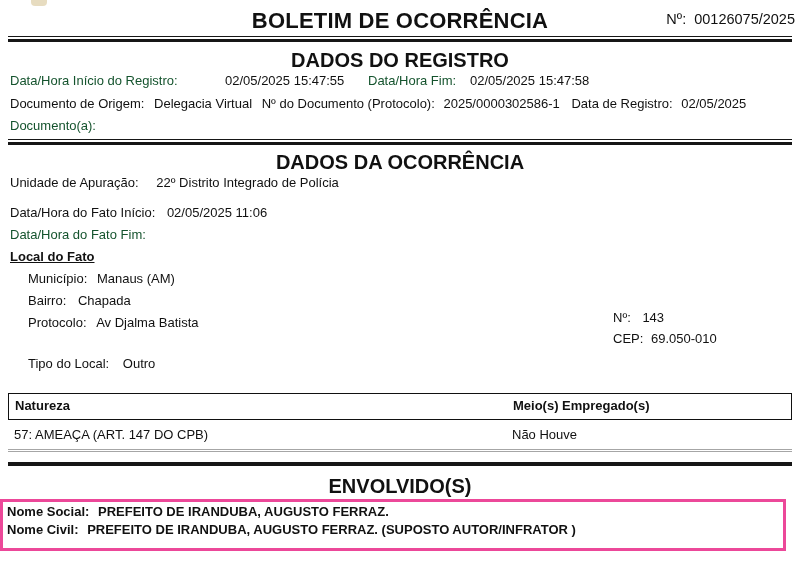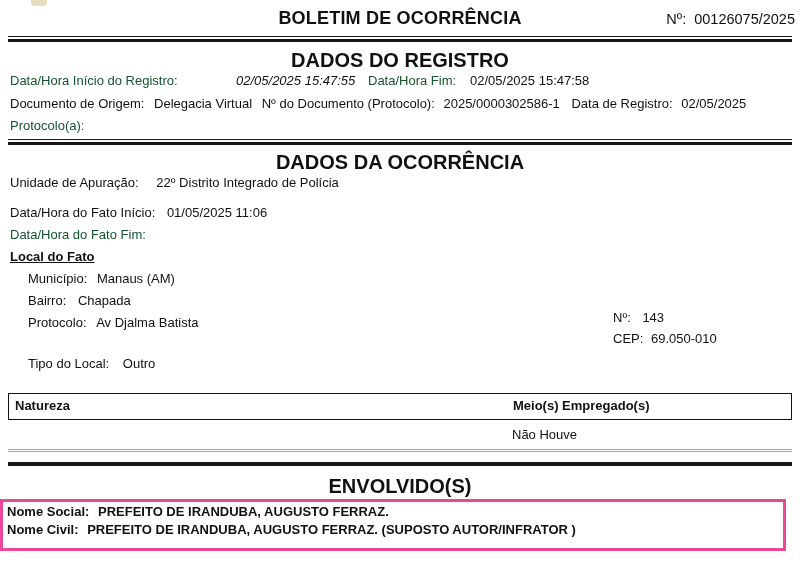--- a/index.html
+++ b/index.html
@@ -6,21 +6,21 @@
   .page{
     position:relative;
     width:800px;height:565px;
     background:#fff;
     font-family:"Liberation Sans", sans-serif;
     font-size:13px;color:#111;
     overflow:hidden;
   }
   .abs{position:absolute;white-space:nowrap;}
   .center{left:0;right:0;text-align:center;}
-  .doc-title{top:8px;font-size:18px;font-weight:bold;letter-spacing:0.2px;}
+  .doc-title{top:8px;font-size:22px;font-weight:bold;letter-spacing:0.2px;}
   .doc-number{top:11px;right:5px;font-size:14.5px;}
   .section-title{font-size:20px;font-weight:bold;}
   .rule-double{left:8px;right:8px;height:2px;border-top:1px solid #161616;border-bottom:3px solid #161616;}
   .rule-gray{left:8px;right:8px;height:1px;border-top:1px solid #a6a6a6;border-bottom:1px solid #a6a6a6;}
   .rule-thick{left:8px;right:8px;height:4px;background:#161616;}
   .lbl{color:#14532d;}
   .val{color:#111;}
   .ml4{margin-left:4px;} .ml5{margin-left:5px;} .ml6{margin-left:6px;}
   .ml8{margin-left:8px;} .ml10{margin-left:10px;} .ml14{margin-left:14px;}
   .bold{font-weight:bold;}
@@ -49,47 +49,47 @@
   <div class="abs doc-number">
     <span>Nº:</span>
     <span class="ml4">00126075/2025</span>
   </div>
 
   <div class="abs rule-double" style="top:36px;"></div>
 
   <div class="abs center section-title" style="top:49px;">DADOS DO REGISTRO</div>
 
   <span class="abs lbl" style="left:10px;top:73px;">Data/Hora Início do Registro:</span>
-  <span class="abs val" style="left:236px;top:73px;font-style:italic;">02/05/2025 15:47:55</span>
+  <span class="abs val" style="left:225px;top:73px;">02/05/2025 15:47:55</span>
   <span class="abs lbl" style="left:368px;top:73px;">Data/Hora Fim:</span>
   <span class="abs val" style="left:470px;top:73px;">02/05/2025 15:47:58</span>
 
   <div class="abs" style="left:10px;top:96px;">
     <span>Documento de Origem:</span>
     <span class="ml6">Delegacia Virtual</span>
     <span class="ml6">Nº do Documento (Protocolo):</span>
     <span class="ml5">2025/0000302586-1</span>
     <span class="ml8">Data de Registro:</span>
     <span class="ml5">02/05/2025</span>
   </div>
 
-  <span class="abs lbl" style="left:10px;top:118px;">Protocolo(a):</span>
+  <span class="abs lbl" style="left:10px;top:118px;">Documento(a):</span>
 
   <div class="abs rule-double" style="top:139px;"></div>
 
   <div class="abs center section-title" style="top:151px;">DADOS DA OCORRÊNCIA</div>
 
   <div class="abs" style="left:10px;top:175px;">
     <span>Unidade de Apuração:</span>
     <span class="ml14">22º Distrito Integrado de Polícia</span>
   </div>
 
   <div class="abs" style="left:10px;top:205px;">
     <span>Data/Hora do Fato Início:</span>
-    <span class="ml8">01/05/2025 11:06</span>
+    <span class="ml8">02/05/2025 11:06</span>
   </div>
 
   <span class="abs lbl" style="left:10px;top:227px;">Data/Hora do Fato Fim:</span>
 
   <span class="abs bold underline" style="left:10px;top:249px;">Local do Fato</span>
 
   <div class="abs" style="left:28px;top:271px;">
     <span>Município:</span>
     <span class="ml6">Manaus (AM)</span>
   </div>
@@ -116,20 +116,21 @@
 
   <div class="abs" style="left:28px;top:356px;">
     <span>Tipo do Local:</span>
     <span class="ml10">Outro</span>
   </div>
 
   <div class="abs table-head">
     <span class="cell" style="left:6px;">Natureza</span>
     <span class="cell" style="left:504px;">Meio(s) Empregado(s)</span>
   </div>
+  <span class="abs" style="left:14px;top:427px;">57: AMEAÇA (ART. 147 DO CPB)</span>
   <span class="abs" style="left:512px;top:427px;">Não Houve</span>
 
   <div class="abs rule-gray" style="top:449px;"></div>
   <div class="abs rule-thick" style="top:462px;"></div>
 
   <div class="abs center section-title" style="top:475px;">ENVOLVIDO(S)</div>
 
   <div class="abs nome-box">
     <div class="nome-line" style="top:2px;">
       <span>Nome Social:</span>

